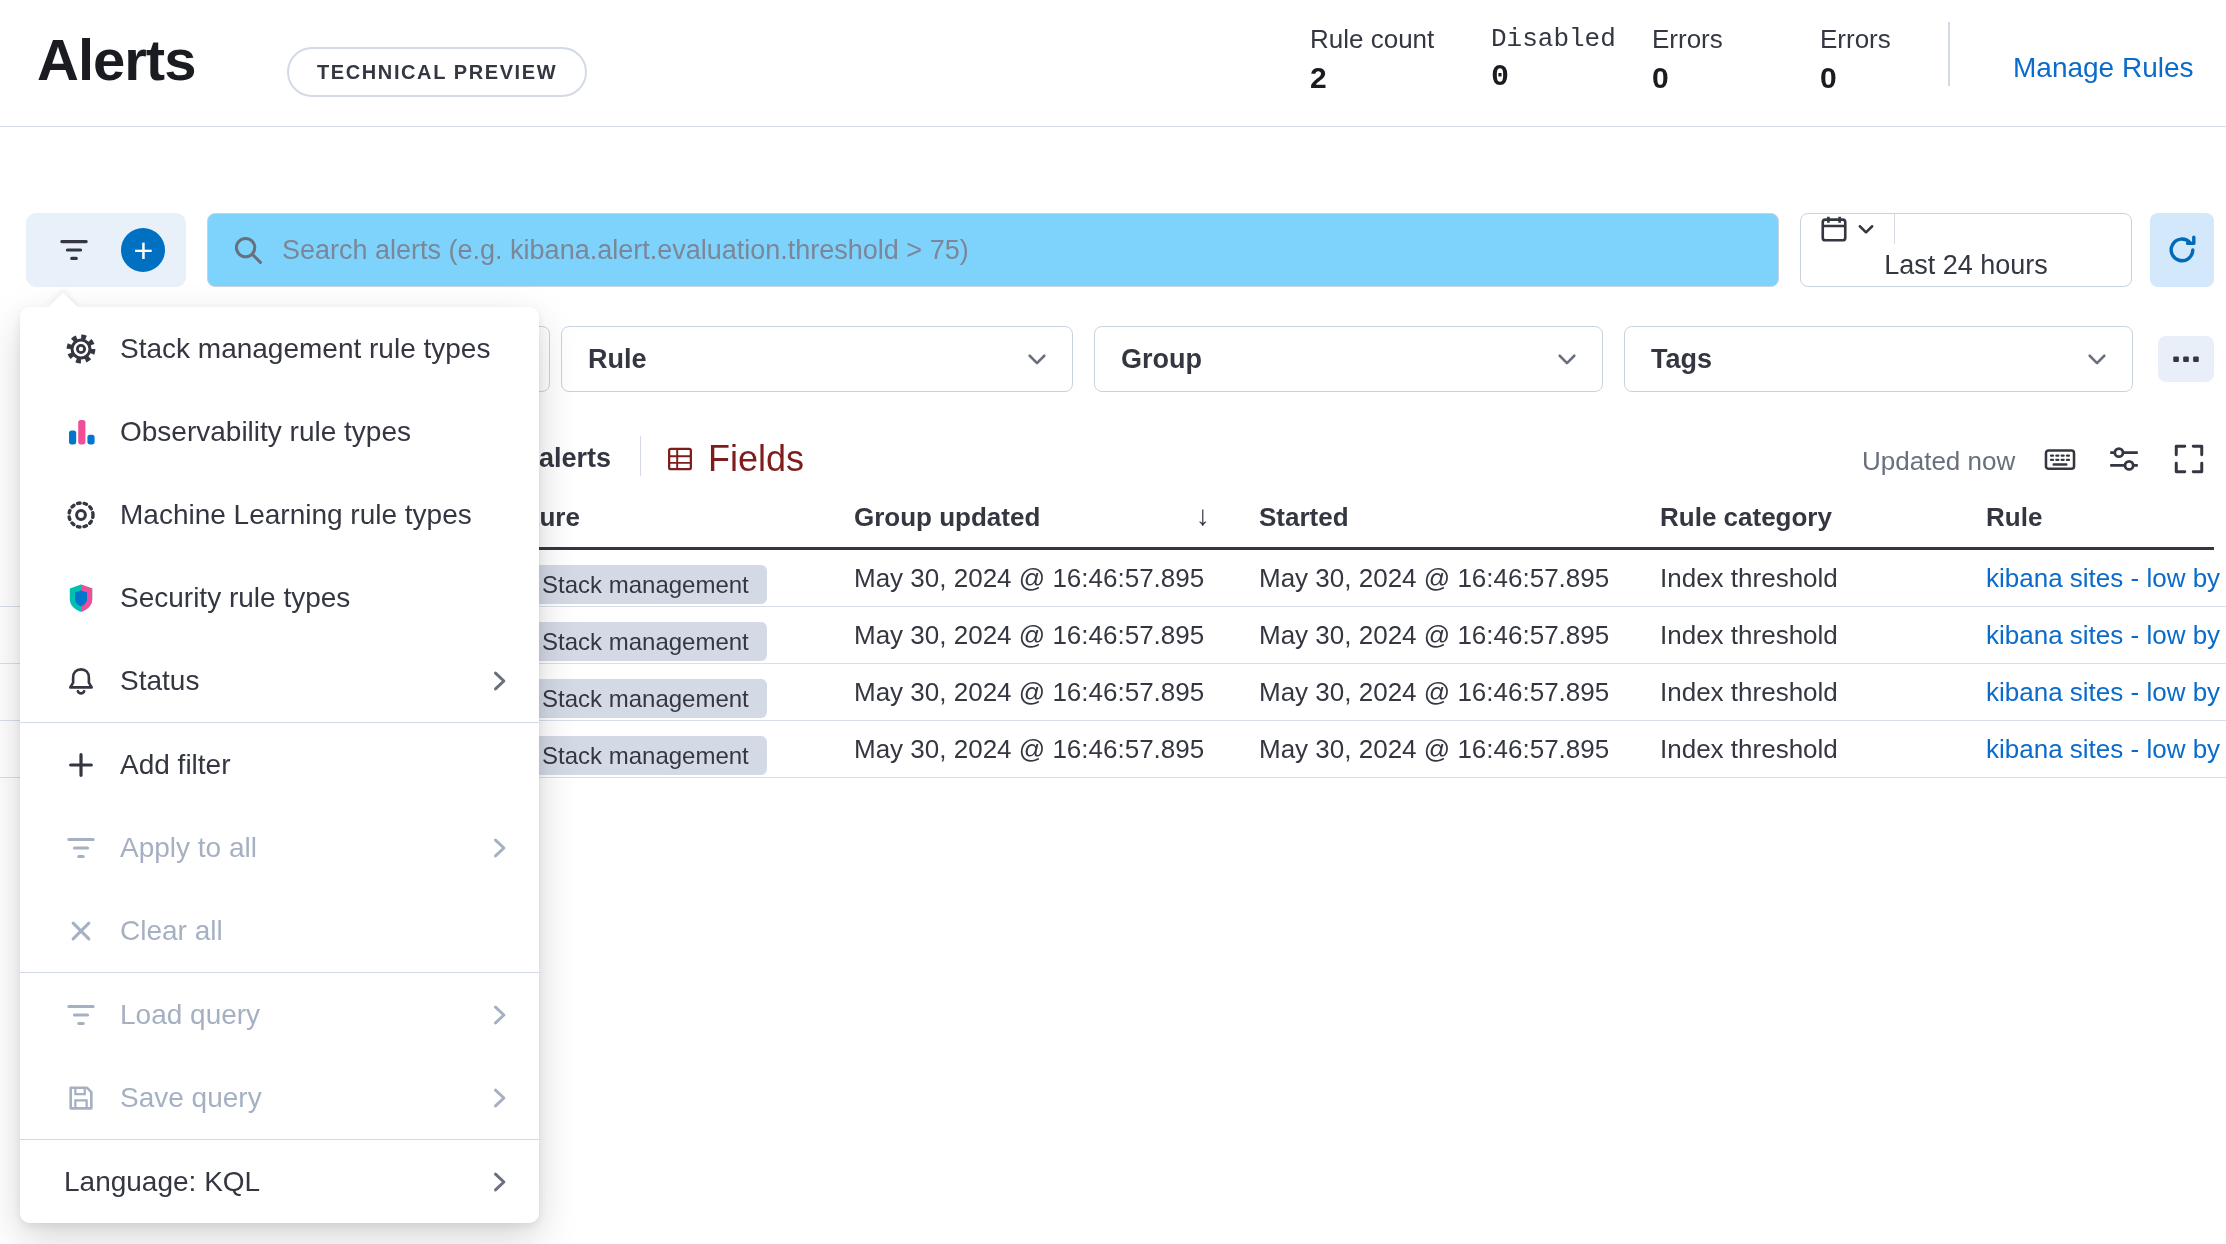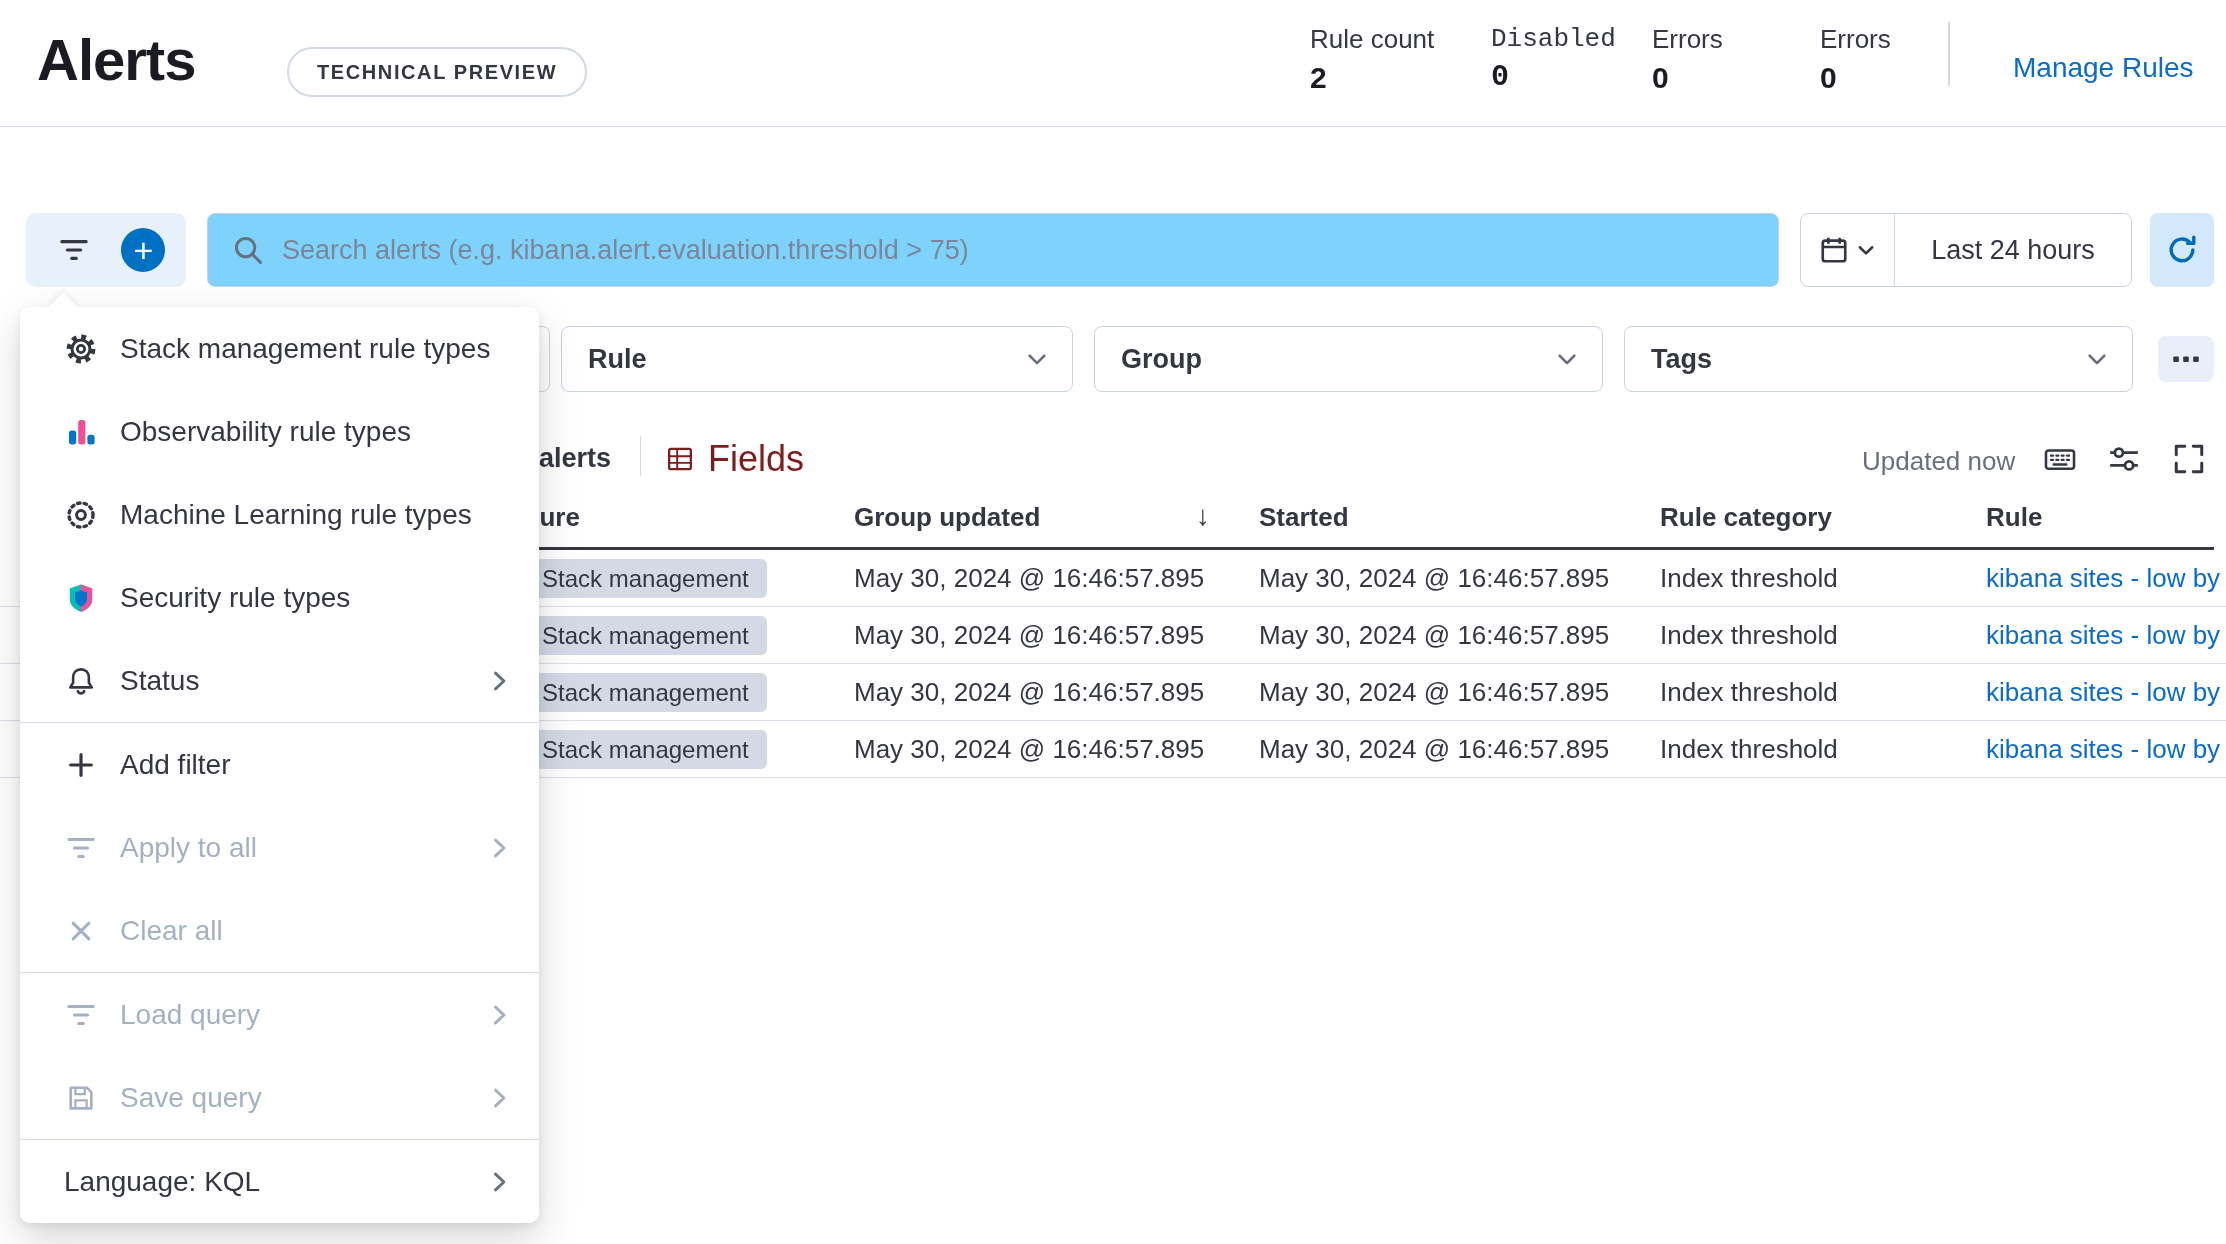--- a/index.html
+++ b/index.html
@@ -22,21 +22,21 @@
   .hdr-rule { position:absolute; left:0; top:126px; width:100%; height:1px; background:#d3dae6; }
 
   
   .filter-group { position:absolute; left:26px; top:213px; width:160px; height:74px; background:#e8f0fa; border-radius:10px; display:flex; align-items:center; justify-content:space-evenly; }
   .filter-btn { width:54px; height:60px; display:flex; align-items:center; justify-content:center; color:#343741; cursor:pointer; }
   .plus-btn { width:44px; height:44px; border-radius:50%; background:#0071c2; color:#fff; display:flex; align-items:center; justify-content:center; font-size:34px; font-weight:400; line-height:1; cursor:pointer; }
   .search-box { position:absolute; left:207px; top:213px; width:1572px; height:74px; background:#7dd3fc; border:1px solid #c9d3e0; border-radius:8px; display:flex; align-items:center; padding:0 24px; }
   .search-box .s-icon { color:#69707d; margin-right:18px; }
   .search-input { flex:1; border:none; outline:none; font-size:27px; color:#343741; font-family:"Liberation Sans","DejaVu Sans",sans-serif; background:transparent; }
   .search-input::placeholder { color:#7c8698; opacity:1; }
-  .date-picker { position:absolute; left:1800px; top:213px; width:332px; height:74px; background:#fff; border:1px solid #c9d3e0; border-radius:8px; display:flex; align-items:stretch; }
+  .date-picker { position:absolute; left:1800px; top:213px; width:332px; height:74px; background:#fff; border:1px solid #c9d3e0; border-radius:8px; display:flex; align-items:stretch;flex-direction:column; }
   .dp-quick { width:94px; display:flex; align-items:center; justify-content:center; gap:6px; border-right:1px solid #d3dae6; color:#343741; cursor:pointer; }
   .dp-range { flex:1; display:flex; align-items:center; justify-content:center; font-size:27px; color:#343741; cursor:pointer; }
   .refresh-btn { position:absolute; left:2150px; top:213px; width:64px; height:74px; background:#d3e8fa; border-radius:8px; display:flex; align-items:center; justify-content:center; color:#006bb8; cursor:pointer; }
 
   
   .select-control { position:absolute; top:326px; height:66px; background:#fff; border:1px solid #c9d3e0; border-radius:8px; display:flex; align-items:center; padding:0 22px 0 26px; }
   .select-label { font-size:27px; font-weight:700; color:#343741; }
   .select-chevron { margin-left:auto; color:#69707d; }
   .ghost-select { left:30px; width:520px; }
   .sel-rule  { left:561px; width:512px; }
@@ -60,21 +60,21 @@
   .ch-updated { left:854px; }
   .sort-arrow { left:1196px; font-weight:400; font-size:28px; }
   .ch-started { left:1259px; }
   .ch-category { left:1660px; }
   .ch-rule { left:1986px; }
   .header-underline { position:absolute; left:30px; right:12px; top:547px; height:3px; background:#343741; }
   .grid-rows { position:absolute; left:0; right:0; top:550px; }
   .grid-row { position:relative; height:57px; border-bottom:1px solid #d9dfe9; }
   .cell { position:absolute; top:0; height:57px; line-height:57px; font-size:26px; color:#343741; white-space:nowrap; }
   .cell-feature { left:524px; }
-  .feature-badge { display:inline-block; margin-top:9px; height:39px; line-height:39px; padding:0 18px; background:#d3dae6; border-radius:6px; font-size:24px; font-weight:500; color:#343741; }
+  .feature-badge { display:inline-block; margin-top:15px; height:39px; line-height:39px; padding:0 18px; background:#d3dae6; border-radius:6px; font-size:24px; font-weight:500; color:#343741; }
   .cell-updated { left:854px; }
   .cell-started { left:1259px; }
   .cell-category { left:1660px; }
   .cell-rule { left:1986px; right:0; overflow:hidden; color:#0b6bcb; font-weight:500; cursor:pointer; }
 
   
   .popover { position:absolute; left:20px; top:307px; width:519px; background:#fff; border-radius:10px; z-index:30;
     box-shadow:0 16px 42px rgba(0,0,0,.16), 0 3px 8px rgba(0,0,0,.08); }
   .popover::before { content:""; position:absolute; top:-10px; left:32px; width:22px; height:22px; background:#fff; transform:rotate(45deg); box-shadow:-3px -3px 5px rgba(0,0,0,.05); }
   .menu-section { border-top:1px solid #d3dae6; }

